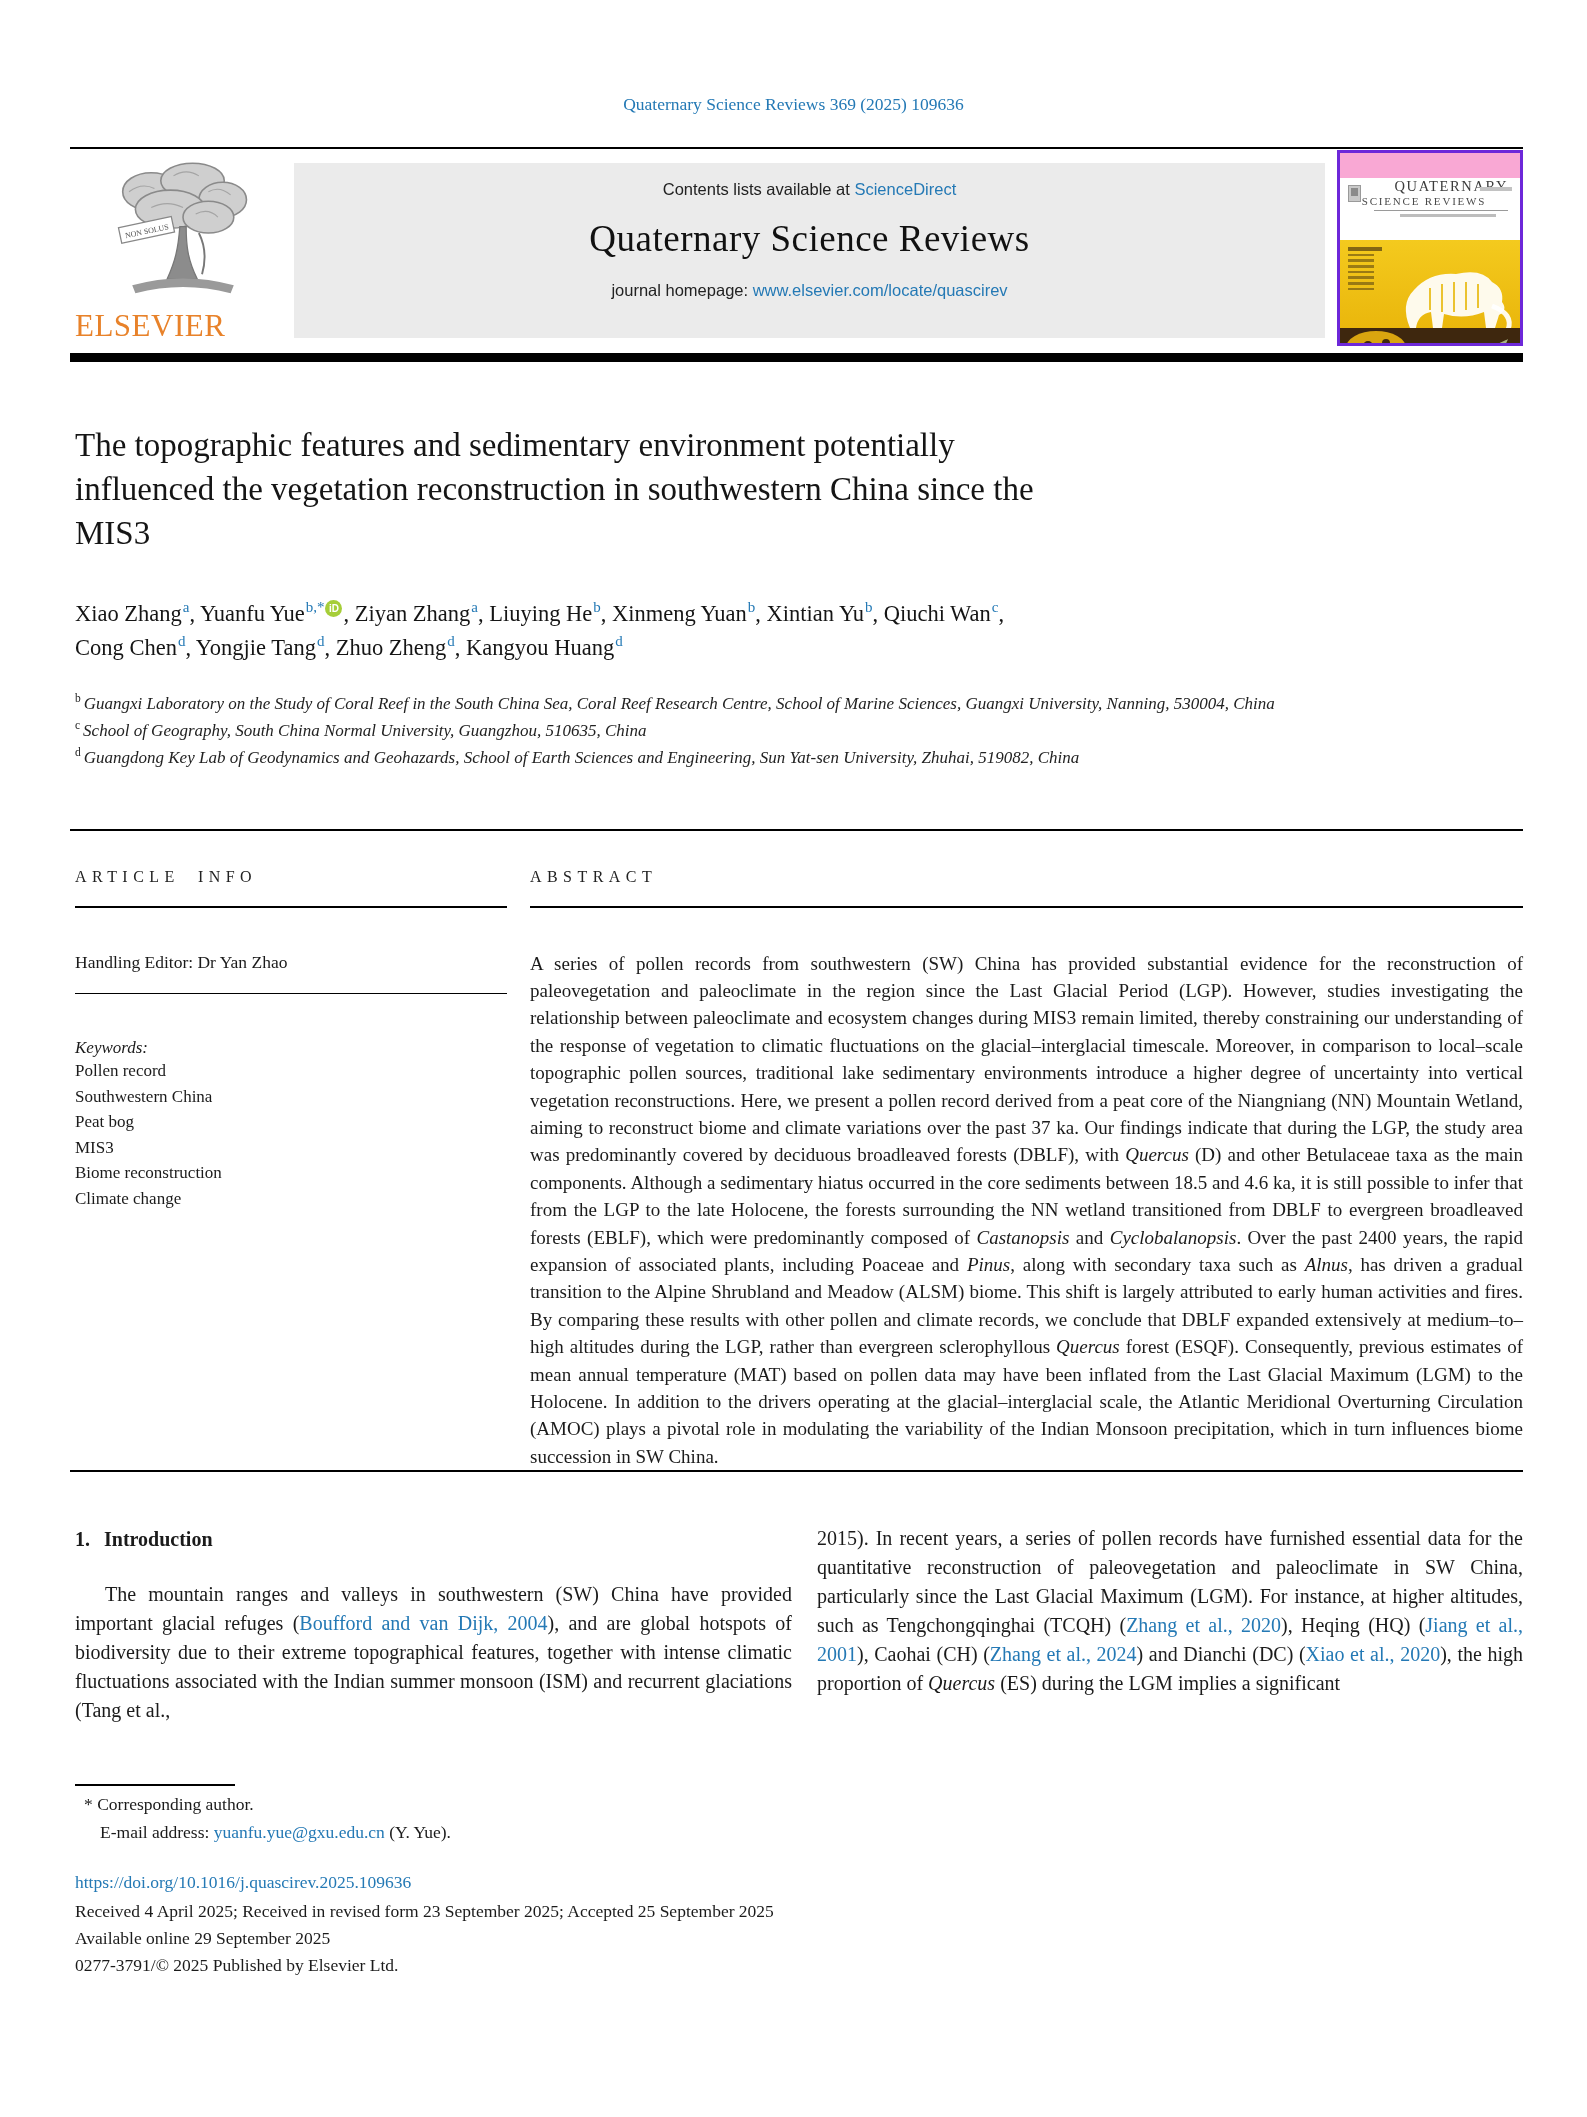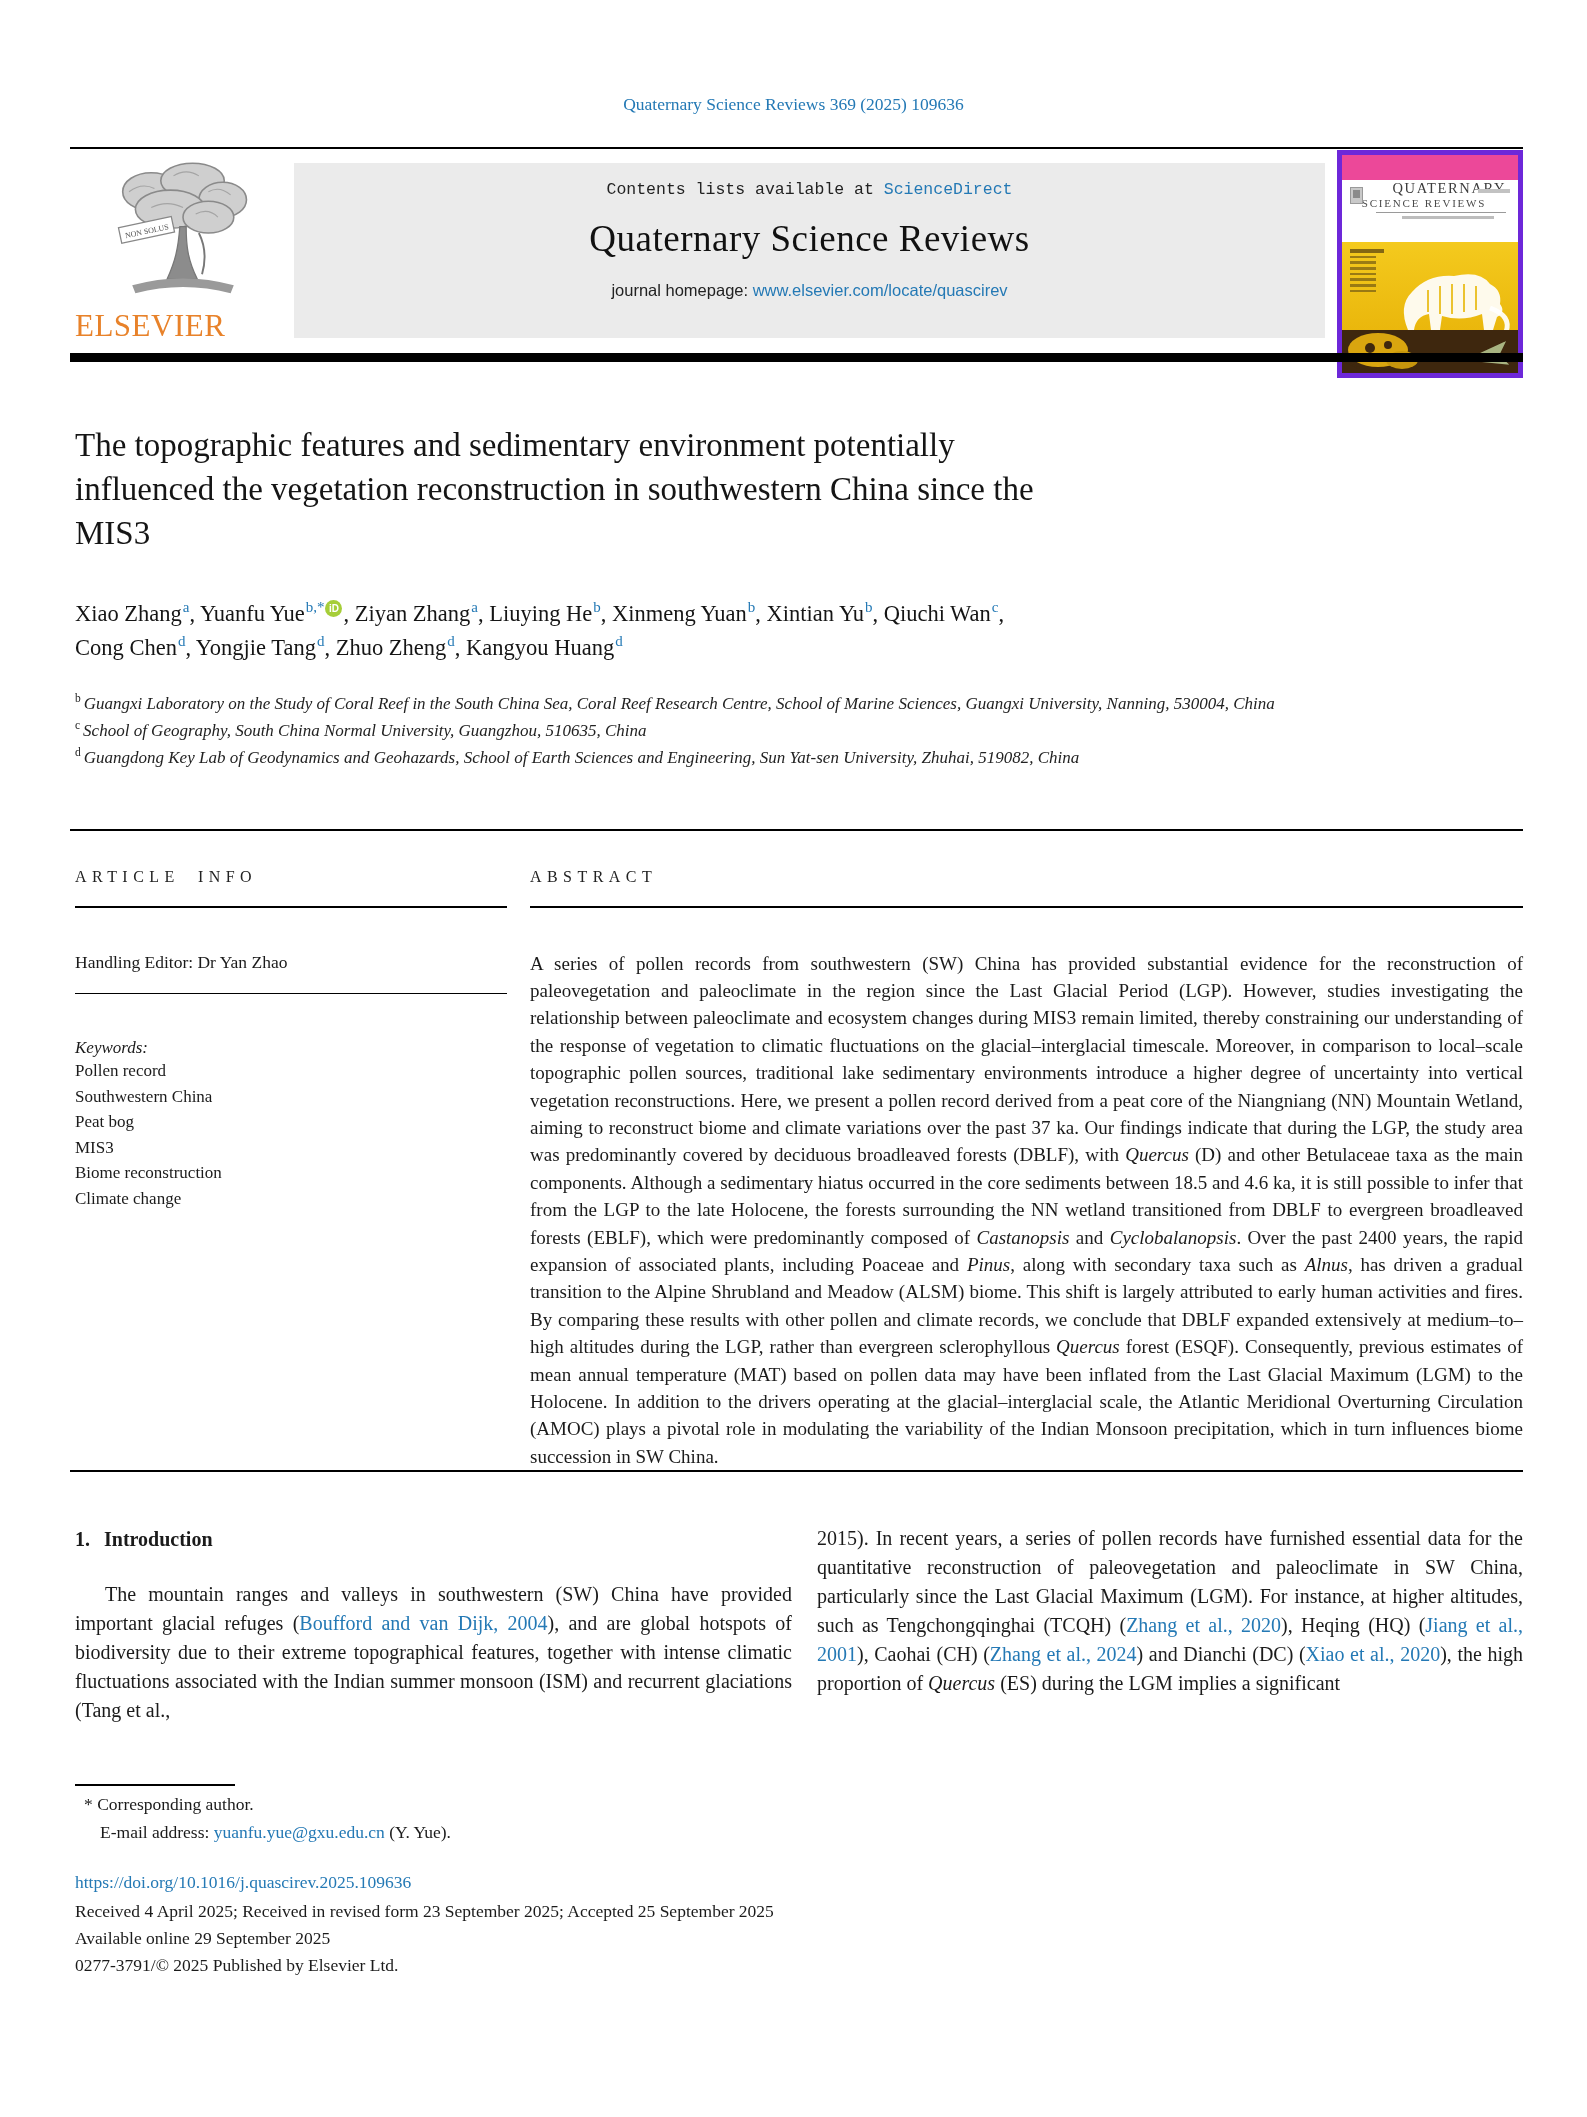--- a/index.html
+++ b/index.html
@@ -16,30 +16,30 @@
   .blue{color:var(--link);text-decoration:none;cursor:pointer}
   .rule{position:absolute;left:70px;width:1453px;height:2px;background:#000}
   .rule.thin{height:1.5px}
   .colrule{position:absolute;height:1.5px;background:#000}
 
   
   .citation{position:absolute;top:94px;left:0;width:100%;text-align:center;font-size:17.5px;color:var(--link)}
 
   
   .gray-band{position:absolute;left:294px;top:163px;width:1031px;height:175px;background:var(--band);text-align:center}
-  .contents-line{margin-top:17px;font-family:Liberation Mono, monospace;font-size:16.5px;color:#222}
+  .contents-line{margin-top:17px;font-family:Liberation Sans, sans-serif;font-size:16.5px;color:#222}
   .journal-title{margin-top:18px;font-size:37px;color:#111;letter-spacing:.5px}
   .homepage-line{margin-top:21px;font-family:"Liberation Sans","DejaVu Sans",sans-serif;font-size:16.5px;color:#222}
 
   .logo-block{position:absolute;left:75px;top:160px;width:215px;height:182px}
   .logo-block svg{display:block;margin:0 auto}
   .elsevier-word{margin-top:2px;text-align:left;font-size:31px;letter-spacing:.5px;color:var(--orange);font-family:"Liberation Serif",serif}
 
   
-  .cover{position:absolute;left:1337px;top:150px;width:186px;height:228px;border:5px solid #6d28d9;background:#ec4899;overflow:hidden}
+  .cover{position:absolute;left:1337px;top:150px;width:186px;height:196px;border:3px solid #6d28d9;background:#f9a8d4;overflow:hidden}
   .cover-top{position:relative;height:62px;background:#fff}
   .cover-minilogo{position:absolute;left:8px;top:7px;width:13px;height:17px;background:#c9c9c9;border:1px solid #9a9a9a}
   .cover-minilogo::after{content:"";position:absolute;left:2px;top:2px;right:2px;bottom:5px;background:#8b8b8b}
   .cover-issn{position:absolute;right:8px;top:9px;width:32px;height:4px;background:#c2c2c2}
   .cover-title{margin-top:25px;text-align:right;padding-right:12px;font-size:14.5px;letter-spacing:1.6px;color:#3c3c3c}
   .cover-sub{text-align:center;padding-right:12px;font-size:11px;letter-spacing:1.8px;color:#4a4a4a}
   .cover-rule{height:1px;background:#9a9a9a;margin:3px 12px 0 34px}
   .cover-tagline{height:3px;background:#bdbdbd;margin:3px 24px 0 60px}
   .cover-yellow{position:relative;height:88px;background:linear-gradient(#f4ca1e,#eab70c)}
   .cover-ed{position:absolute;left:8px;top:7px}

